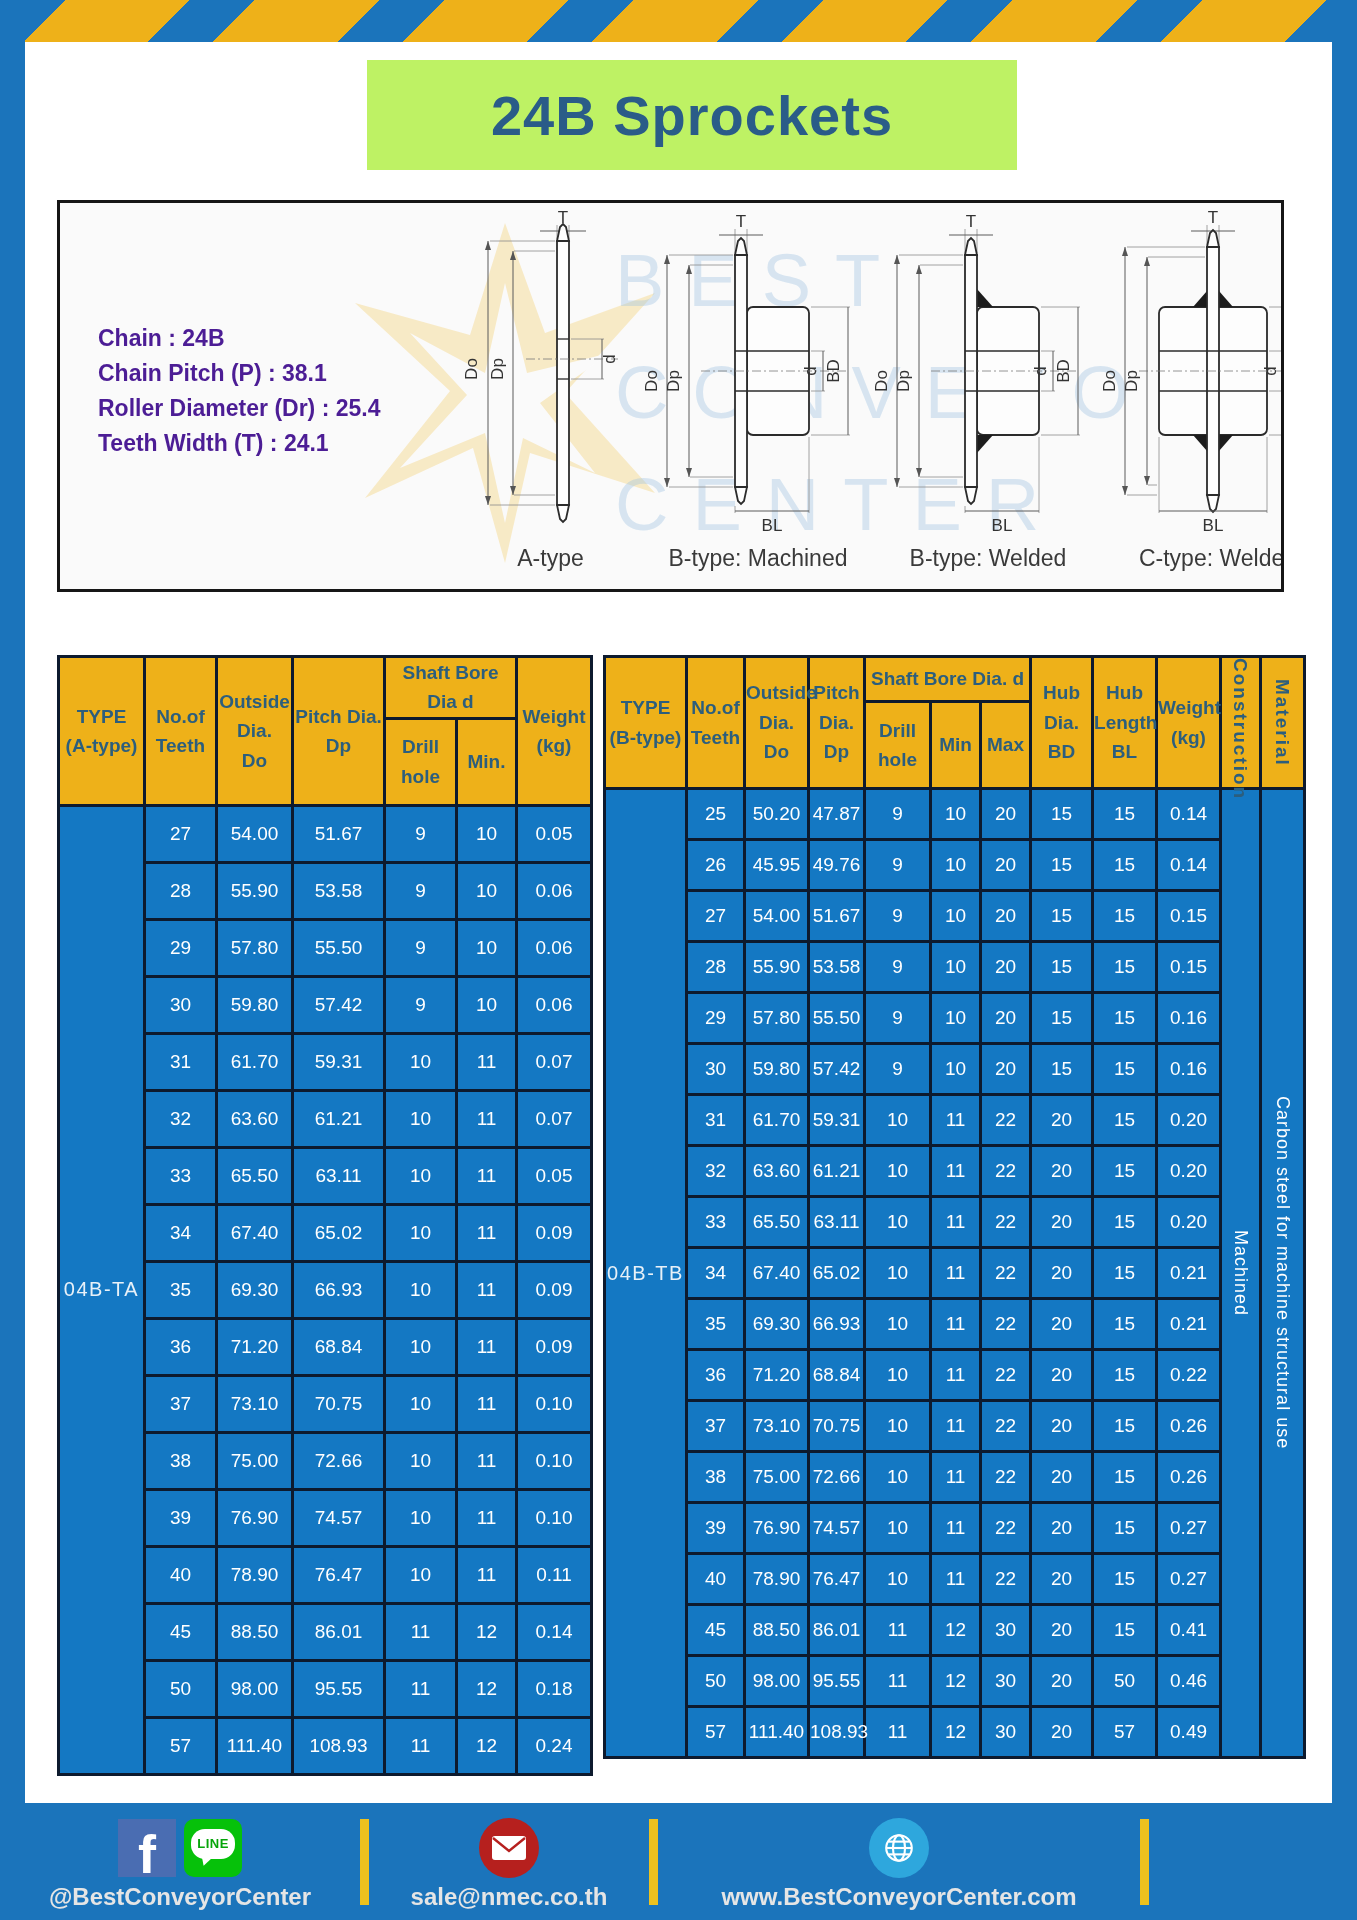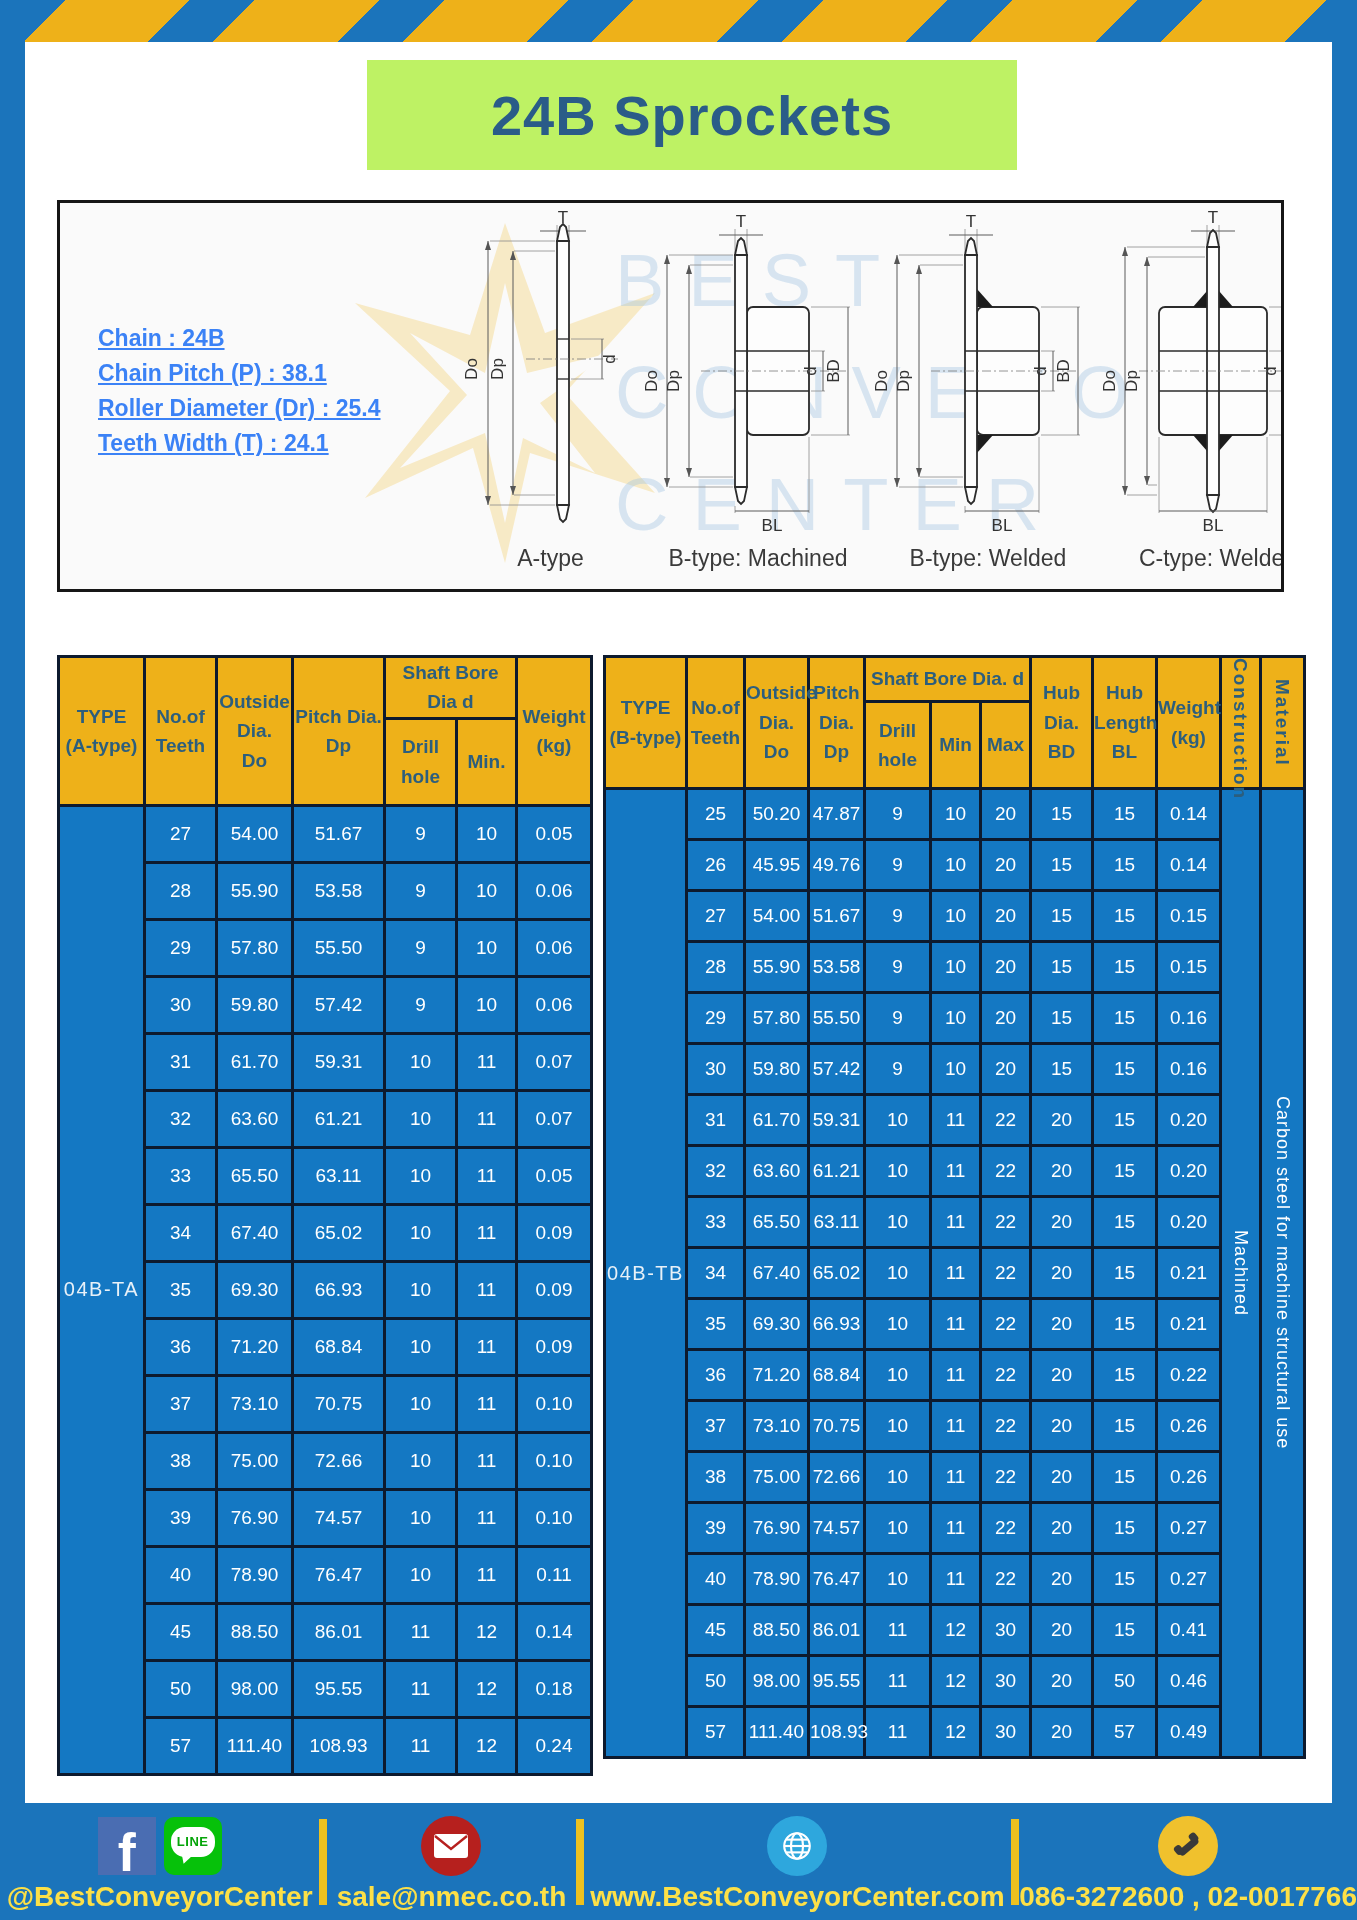--- a/index.html
+++ b/index.html
@@ -14,21 +14,21 @@
   .title-box{position:absolute;left:367px;top:60px;width:650px;height:110px;background:#bef264;
              display:flex;align-items:center;justify-content:center;}
   .title-box h1{margin:0;font-size:56px;font-weight:bold;color:#2a5c88;letter-spacing:1px;}
   
   .panel{position:absolute;left:57px;top:200px;width:1221px;height:386px;background:#fafafa;
          border:3px solid #161616;overflow:hidden;}
   .watermark-text{position:absolute;left:555px;top:22px;z-index:0;opacity:.38;pointer-events:none;}
   .watermark-text div{font-size:74px;font-weight:normal;letter-spacing:24px;line-height:112px;color:#9fc3e2;}
   .watermark-logo{position:absolute;left:295px;top:20px;z-index:0;opacity:.55;pointer-events:none;}
   .specs{position:absolute;left:38px;top:118px;z-index:2;}
-  .specs div{font-size:23px;font-weight:bold;color:#3b82f6;line-height:35px;white-space:nowrap;text-decoration:underline;}
+  .specs div{font-size:23px;font-weight:bold;color:#4c1d95;line-height:35px;white-space:nowrap;}
   .figures{position:absolute;left:398px;top:8px;width:815px;height:372px;z-index:1;
            display:flex;justify-content:space-between;}
   .figure{display:flex;flex-direction:column;align-items:center;justify-content:flex-start;}
   .figure .caption{font-size:23px;color:#3a3a3a;margin-top:2px;}
   svg text.dimt{font-size:17px;fill:#333;font-family:"Liberation Sans",sans-serif;}
   svg .ol{stroke:#2b2b2b;stroke-width:1.8;fill:#fdfdfd;}
   svg .bore{stroke:#2b2b2b;stroke-width:1.3;}
   svg .dim{stroke:#5a5a5a;stroke-width:1;}
   svg .ext{stroke:#8a8a8a;stroke-width:.8;}
   svg .cl{stroke:#7a7a7a;stroke-width:.8;stroke-dasharray:9 3 2 3;}
@@ -45,21 +45,21 @@
   .hrow1 th{height:42px;} .hrow2 th{height:84px;}
   td.type-cell{color:#e8f1f8;font-size:20px;letter-spacing:1.5px;}
   th.vert, td.vert{writing-mode:vertical-rl;text-orientation:mixed;text-align:center;}
   th.vert{letter-spacing:2px;}
   td.vert{font-size:18px;letter-spacing:1px;}
   
   .footer{position:absolute;left:0;top:1803px;width:100%;height:117px;background:#1b74bb;
           display:flex;align-items:center;z-index:3;}
   .fsec{display:flex;flex-direction:column;align-items:center;justify-content:center;height:100%;}
   .fsec .icons{display:flex;gap:8px;align-items:center;height:62px;margin-top:4px;}
-  .fsec .flabel{font-size:28px;font-weight:bold;color:#fde047;margin-top:4px;white-space:nowrap;}
+  .fsec .flabel{font-size:24px;font-weight:bold;color:#e5e5e5;margin-top:4px;white-space:nowrap;}
   .fsep{width:9px;height:86px;background:#edc11f;align-self:center;}
   .f1{width:360px;} .f2{width:280px;} .f3{width:482px;} .f4{flex:1;}
   .icon-fb{width:58px;height:58px;background:#4a6db2;display:flex;align-items:flex-end;justify-content:center;overflow:hidden;}
   .icon-fb span{color:#fff;font-size:54px;font-weight:bold;line-height:.82;}
   .icon-line{width:58px;height:58px;background:#06c10a;border-radius:10px;position:relative;}
   .icon-line .bubble{position:absolute;left:7px;top:10px;width:44px;height:30px;background:#fff;border-radius:14px;
                      display:flex;align-items:center;justify-content:center;}
   .icon-line .bubble span{color:#06a50a;font-size:13px;font-weight:bold;letter-spacing:.5px;}
   .icon-line .tail{position:absolute;left:16px;top:38px;width:0;height:0;
                    border-left:5px solid transparent;border-right:5px solid transparent;border-top:9px solid #fff;transform:rotate(18deg);}
@@ -738,29 +738,15 @@
             <ellipse cx="31" cy="31" rx="8.5" ry="18" fill="none" stroke="#ffffff" stroke-width="3"></ellipse>
             <line x1="13" y1="31" x2="49" y2="31" stroke="#ffffff" stroke-width="3"></line>
             <line x1="16" y1="22" x2="46" y2="22" stroke="#ffffff" stroke-width="3"></line>
             <line x1="16" y1="40" x2="46" y2="40" stroke="#ffffff" stroke-width="3"></line>
           </svg>
         </div>
       </div>
       <div class="flabel">www.BestConveyorCenter.com</div>
     </div>
     <div class="fsep"></div>
-    <div class="fsec f4">
-      <div class="icons">
-        <div class="icon-circle icon-phone">
-          <svg width="40" height="40" viewBox="0 0 62 62">
-            <g transform="rotate(-40 31 31)" fill="#3a3a3a">
-              <rect x="13" y="27" width="36" height="11" rx="5.5"></rect>
-              <rect x="10" y="19" width="12" height="15" rx="5"></rect>
-              <rect x="40" y="19" width="12" height="15" rx="5"></rect>
-            </g>
-          </svg>
-        </div>
-      </div>
-      <div class="flabel">086-3272600 , 02-0017766</div>
-    </div>
   </div>
 
 </div>
 
 </body></html>

